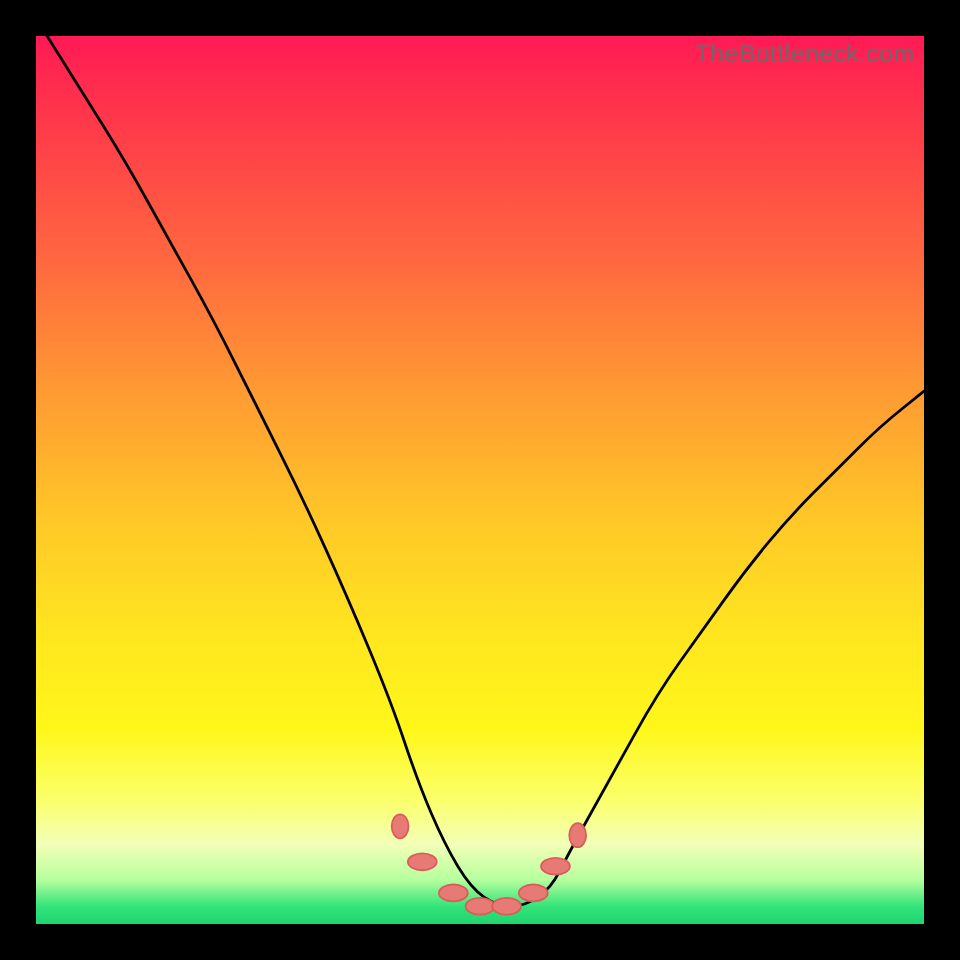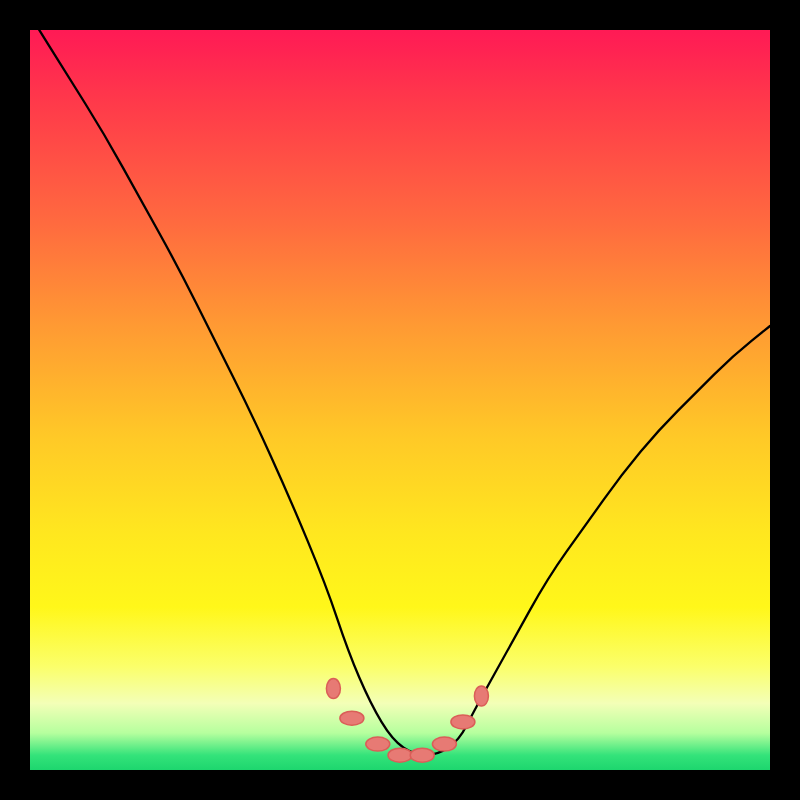--- a/index.html
+++ b/index.html
@@ -64,20 +64,21 @@
     stroke-width: 1.5;
   }
 </style>
 </head>
 <body>
 
 <div class="frame">
 
   <div class="plot-area">
 
+    <div class="watermark">TheBottleneck.com</div>
 
     <svg class="curve" viewBox="0 0 740 740" preserveAspectRatio="none">
       <path id="curve-path" fill="none" stroke="#000" stroke-width="2.3" stroke-linecap="round" stroke-linejoin="round" d="M 0.0 -14.8 Q 0.0 -14.8 18.5 14.8 Q 37.0 44.4 55.5 74.0 Q 74.0 103.6 92.5 136.9 Q 111.0 170.2 129.5 203.5 Q 148.0 236.8 166.5 273.8 Q 185.0 310.8 203.5 347.8 Q 222.0 384.8 240.5 425.5 Q 259.0 466.2 277.5 510.6 Q 296.0 555.0 307.1 588.3 Q 318.2 621.6 329.3 647.5 Q 340.4 673.4 351.5 691.9 Q 362.6 710.4 373.7 717.8 Q 384.8 725.2 395.9 725.2 Q 407.0 725.2 418.1 717.8 Q 429.2 710.4 436.6 695.6 Q 444.0 680.8 462.5 647.5 Q 481.0 614.2 499.5 580.9 Q 518.0 547.6 536.5 521.7 Q 555.0 495.8 573.5 469.9 Q 592.0 444.0 610.5 421.8 Q 629.0 399.6 647.5 381.1 Q 666.0 362.6 684.5 344.1 Q 703.0 325.6 721.5 310.8 T 740.0 296.0"></path>
       <g id="markers">
           <ellipse cx="303.4" cy="658.6" rx="7" ry="10" class="marker"></ellipse>
           <ellipse cx="321.9" cy="688.2" rx="12" ry="7" class="marker"></ellipse>
           <ellipse cx="347.8" cy="714.1" rx="12" ry="7" class="marker"></ellipse>
           <ellipse cx="370.0" cy="725.2" rx="12" ry="7" class="marker"></ellipse>
           <ellipse cx="392.2" cy="725.2" rx="12" ry="7" class="marker"></ellipse>
           <ellipse cx="414.4" cy="714.1" rx="12" ry="7" class="marker"></ellipse>

